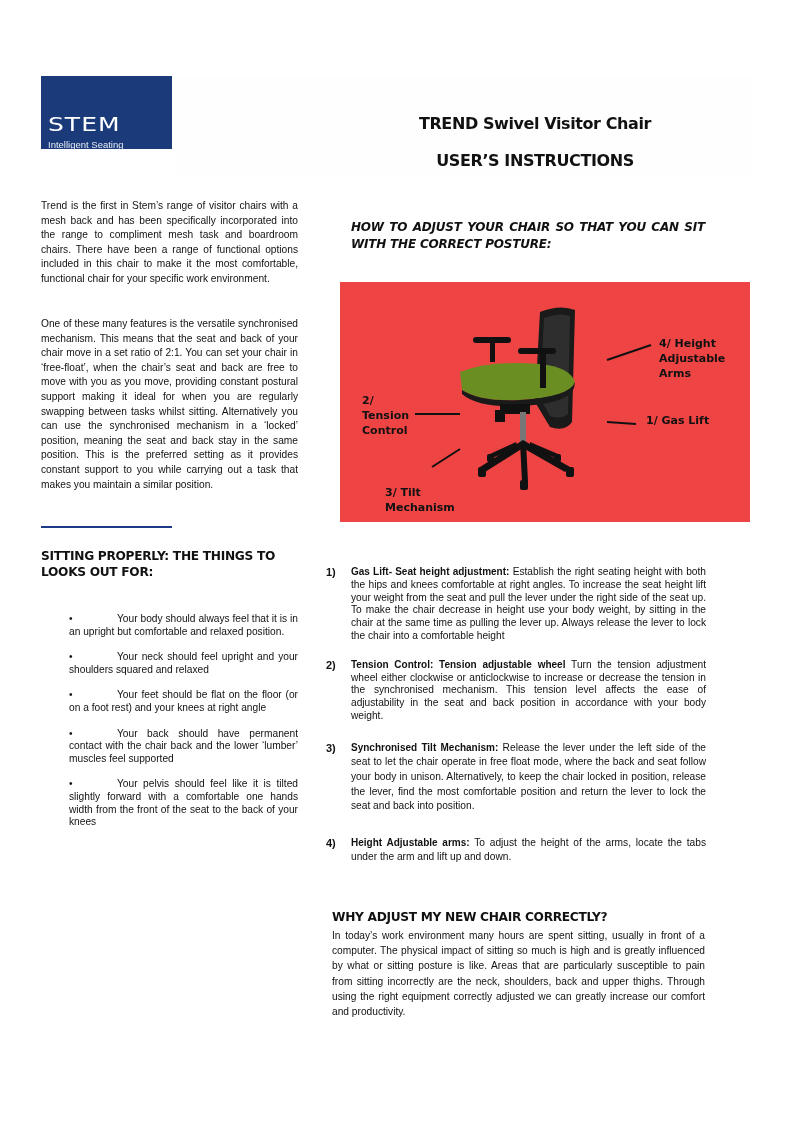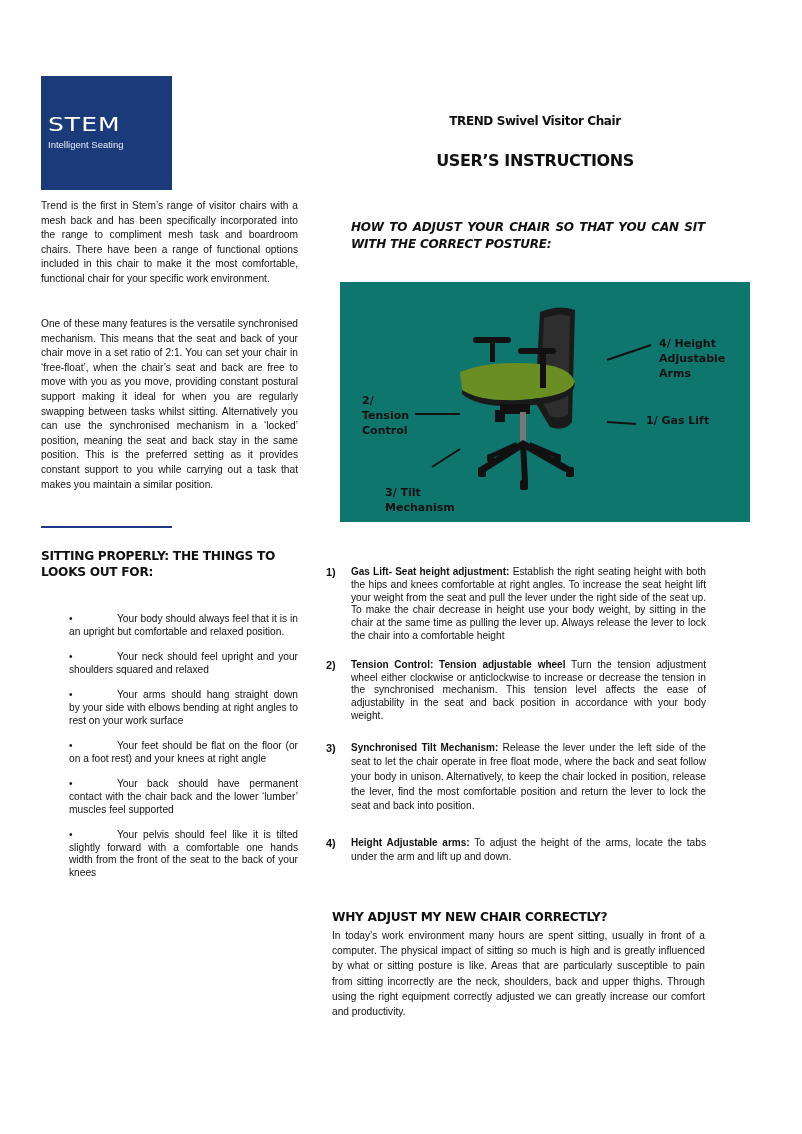--- a/index.html
+++ b/index.html
@@ -1,39 +1,39 @@
 <!DOCTYPE html>
 <html><head>
 <meta charset="utf-8">
 <style>
   html, body { margin: 0; padding: 0; background: #ffffff; }
   body { width: 802px; height: 1134px; position: relative; overflow: hidden;
          font-family: "Liberation Sans", "DejaVu Sans", sans-serif; color: #111; }
   .abs { position: absolute; }
-  .logo { left: 41px; top: 76px; width: 131px; height: 114px; background: #1b3a7a; }
+  .logo { left: 41px; top: 76px; width: 131px; height: 73px; background: #1b3a7a; }
   .logo-word { position: absolute; left: 7px; top: 37px; color: #fff; font-size: 25px; letter-spacing: 1px;
                font-family: "DejaVu Sans", sans-serif; font-weight: normal; transform: scaleY(0.78); transform-origin: left top; }
   .logo-sub { position: absolute; left: 7px; top: 63px; color: #e6ecf5; font-size: 9.5px; }
   .header-band { left: 175px; top: 76px; width: 578px; height: 100px; background: #fdfefd; }
   .title { left: 330px; width: 410px; text-align: center; font-weight: bold; color: #111;
            font-family: "DejaVu Sans", sans-serif; }
-  .title1 { top: 114px; font-size: 12px; letter-spacing: -0.4px; }
+  .title1 { top: 114px; font-size: 16px; letter-spacing: -0.4px; }
   .title2 { top: 151px; font-size: 16px; letter-spacing: -0.4px; }
   .para { font-size: 10.2px; line-height: 14.6px; text-align: justify; }
   .intro1 { left: 41px; top: 199px; width: 257px; }
   .intro2 { left: 41px; top: 317px; width: 257px; }
   .divider { left: 41px; top: 526px; width: 131px; height: 2px; background: #1e3a86; }
   .h-left { left: 41px; top: 548px; width: 260px; font-weight: bold; font-size: 12.2px; line-height: 16px;
             font-family: "DejaVu Sans", sans-serif; letter-spacing: -0.3px; }
   .bullets { left: 41px; top: 613px; width: 257px; }
   .bullet { font-size: 10.2px; line-height: 12.6px; text-align: justify; margin-bottom: 13px; margin-left: 28px; }
   .bullet .dot { display: inline-block; width: 48px; }
   .h-right { left: 351px; top: 219px; width: 354px; font-weight: bold; font-size: 12px; line-height: 17px;
              text-align: justify; font-family: "DejaVu Sans", sans-serif; letter-spacing: -0.2px; font-style: italic; }
-  .figure { left: 340px; top: 282px; width: 410px; height: 240px; background: #0f766e; }
+  .figure { left: 340px; top: 282px; width: 410px; height: 240px; background: #ef4444; }
   .callout { font-weight: bold; font-size: 11px; line-height: 15px; font-family: "DejaVu Sans", sans-serif; color: #111; }
   .steps { left: 326px; top: 566px; width: 380px; }
   .step { position: relative; padding-left: 25px; font-size: 10.2px; line-height: 12.8px; text-align: justify; }
   .step .num { position: absolute; left: 0; top: 0; font-weight: bold; font-size: 11px; }
   .step .lead { font-weight: bold; font-size: 10px; }
   .h-why { left: 332px; top: 910px; width: 380px; font-weight: bold; font-size: 12.2px;
            font-family: "DejaVu Sans", sans-serif; letter-spacing: -0.3px; }
   .why { left: 332px; top: 928px; width: 373px; font-size: 10.2px; line-height: 15.2px; text-align: justify; }
 </style>
 </head>
@@ -49,21 +49,20 @@
 <div class="abs title title2">USER’S INSTRUCTIONS</div>
 
 <div class="abs para intro1">Trend is the first in Stem’s range of visitor chairs with a mesh back and has been specifically incorporated into the range to compliment mesh task and boardroom chairs.  There have been a range of functional options included in this chair to make it the most comfortable, functional chair for your specific work environment.</div>
 <div class="abs para intro2">One of these many features is the versatile synchronised mechanism.  This means that the seat and back of your chair move in a set ratio of 2:1. You can set your chair in ‘free-float’, when the chair’s seat and back are free to move with you as you move, providing constant postural support making it ideal for when you are regularly swapping between tasks whilst sitting. Alternatively you can use the  synchronised mechanism in a ‘locked’ position, meaning the seat and back stay in the same position.  This is the  preferred setting as it provides constant support to you while carrying out a task that makes you maintain a similar position.</div>
 <div class="abs divider"></div>
 
 <div class="abs h-left">SITTING PROPERLY: THE THINGS TO LOOKS OUT FOR:</div>
 <div class="abs bullets">
   <div class="bullet"><span class="dot">•</span><span>Your body should always feel that it is in an upright but comfortable and relaxed position.</span></div>
   <div class="bullet"><span class="dot">•</span><span>Your neck should feel upright and your shoulders squared and relaxed</span></div>
-  <div class="bullet"><span class="dot">•</span><span>Your arms should hang straight down by your side with elbows bending at right angles to rest on your work    surface</span></div>
   <div class="bullet"><span class="dot">•</span><span>Your feet should be flat on the floor (or on a foot rest) and your knees at right angle</span></div>
   <div class="bullet"><span class="dot">•</span><span>Your back should have permanent contact with the chair back and the lower ‘lumber’ muscles feel supported</span></div>
   <div class="bullet"><span class="dot">•</span><span>Your pelvis should feel like it is tilted slightly forward with a comfortable one hands width from the front of the seat to the back of your knees</span></div>
 </div>
 
 <div class="abs h-right">HOW TO ADJUST YOUR CHAIR SO THAT YOU CAN SIT WITH THE CORRECT POSTURE:</div>
 
 <div class="abs figure">
   <svg width="410" height="240" viewBox="0 0 410 240">
 

